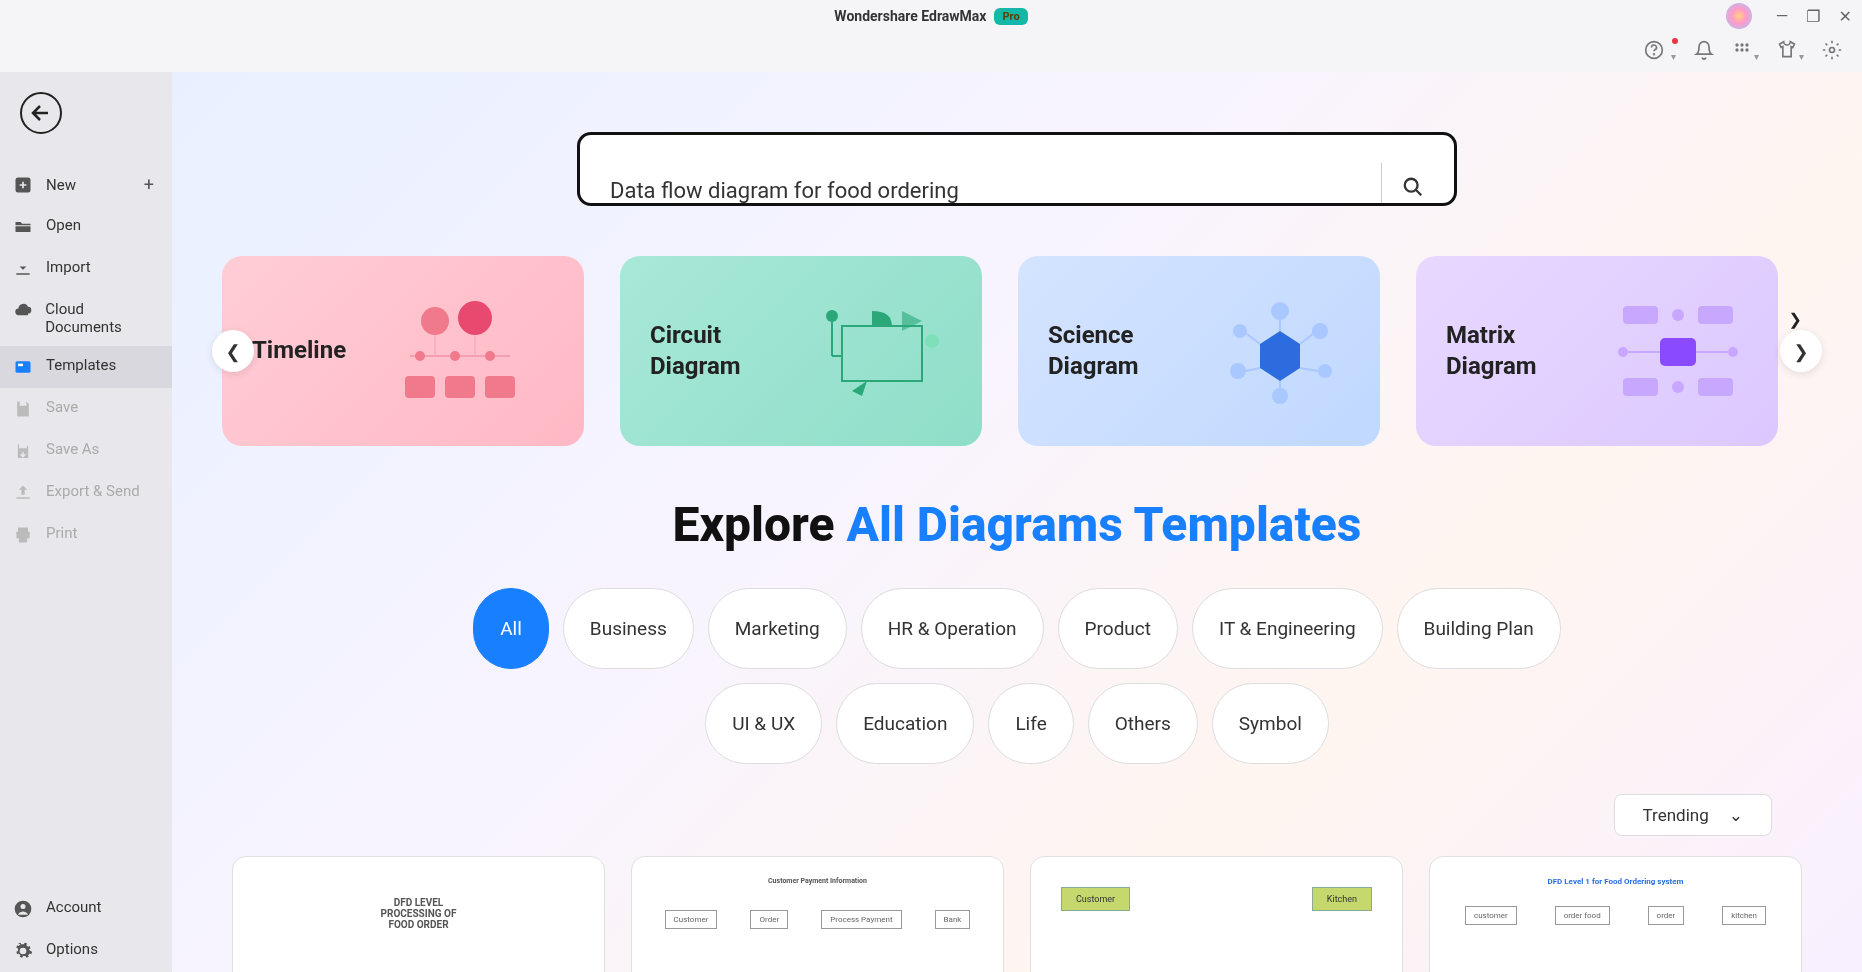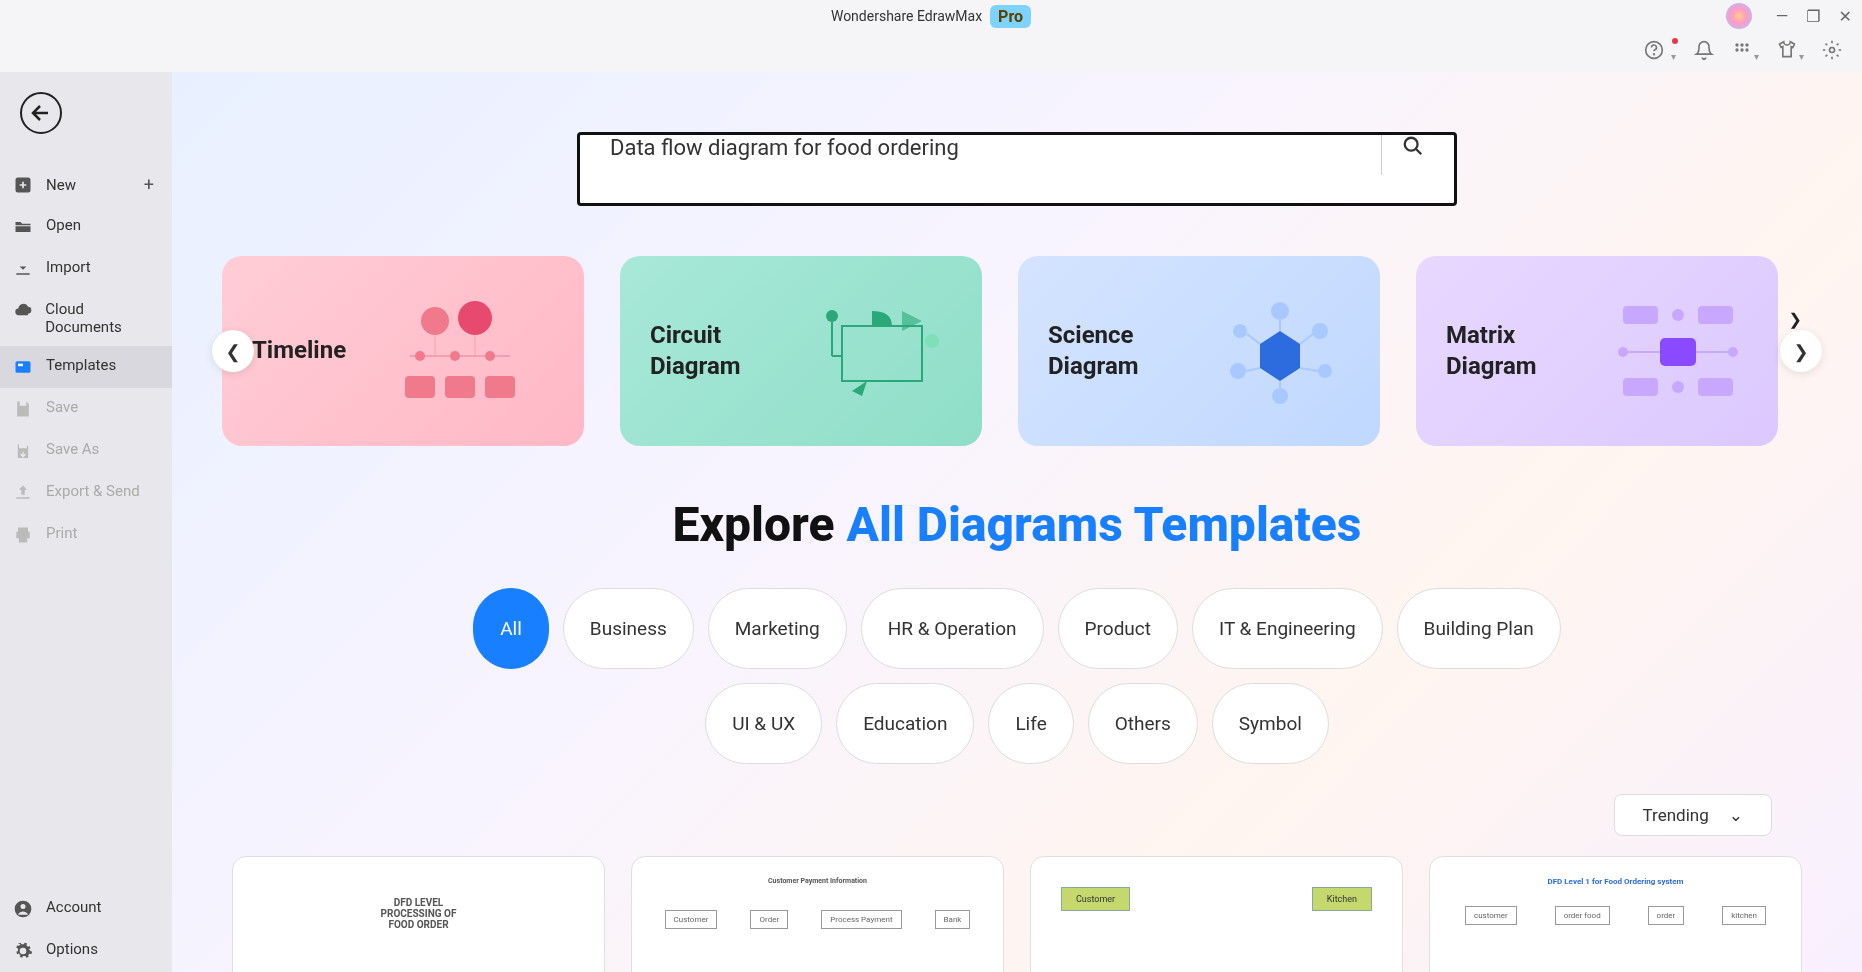--- a/index.html
+++ b/index.html
@@ -1,20 +1,20 @@
 <!DOCTYPE html>
 <html><head>
 <meta charset="utf-8">
 <style>
 * { margin: 0; padding: 0; box-sizing: border-box; font-family: -apple-system, BlinkMacSystemFont, "Segoe UI", Roboto, sans-serif; }
 body { background: #f0f0f2; width: 1862px; height: 972px; overflow: hidden; }
 
 .titlebar { height: 32px; display: flex; align-items: center; justify-content: center; position: relative; background: #f5f5f7; }
-.titlebar-title { font-size: 14px; color: #333; font-weight: 400; }
-.pro-badge { background: #7dd3fc; color: #5a4200; font-size: 16px; font-weight: 700; padding: 2px 8px; border-radius: 6px; margin-left: 8px; }
+.titlebar-title { font-size: 14px; color: #333; font-weight: 700; }
+.pro-badge { background: #14b8a6; color: #5a4200; font-size: 11px; font-weight: 700; padding: 2px 8px; border-radius: 6px; margin-left: 8px; }
 .window-controls { position: absolute; right: 10px; top: 0; display: flex; gap: 18px; align-items: center; height: 32px; }
 .window-controls span { color: #666; font-size: 16px; }
 .avatar-tb { position: absolute; right: 110px; top: 3px; width: 26px; height: 26px; border-radius: 50%; background: radial-gradient(circle, #ffd280 0%, #ff9ac8 40%, #a2c8ff 100%); }
 
 .toolbar-top { height: 40px; display: flex; align-items: center; justify-content: flex-end; padding-right: 20px; gap: 18px; background: #f5f5f7; }
 .toolbar-top .ticon { color: #777; font-size: 18px; position: relative; }
 .toolbar-top .caret { font-size: 10px; margin-left: 2px; color: #999; }
 .notif-dot { position: absolute; top: -2px; right: -2px; width: 6px; height: 6px; background: #e63946; border-radius: 50%; }
 
 .app-body { display: flex; height: calc(100% - 72px); }
@@ -28,21 +28,21 @@
 .side-item.disabled { color: #aaa; }
 .side-item.disabled .sicon { color: #bbb; }
 .side-new { justify-content: space-between; }
 .side-new .left { display: flex; align-items: center; gap: 12px; }
 .side-new .plus { color: #555; font-size: 18px; padding-right: 6px; }
 .sidebar-spacer { flex: 1; }
 
 .main { flex: 1; background: linear-gradient(135deg, #e8f0ff 0%, #f8f4ff 40%, #fff5f0 70%, #f8f0ff 100%); position: relative; padding: 60px 50px 0 50px; overflow: hidden; }
 
 .search-wrap { display: flex; justify-content: center; margin-bottom: 50px; }
-.search-box { width: 880px; height: 74px; border: 3px solid #111; border-radius: 4px; background: #fff; display: flex; align-items: flex-start; padding: 0 30px; }
+.search-box { width: 880px; height: 74px; border: 3px solid #111; border-radius: 14px; background: #fff; display: flex; align-items: flex-end; padding: 0 30px; }
 .search-input { flex: 1; border: none; outline: none; font-size: 22px; color: #333; background: transparent; }
 .search-divider { width: 1px; height: 40px; background: #ccc; margin: 0 20px; }
 .search-icon { font-size: 20px; color: #333; font-weight: bold; }
 
 .collections-link { position: absolute; right: 60px; top: 235px; font-size: 20px; color: #222; display: flex; align-items: center; gap: 10px; }
 .collections-link .chev { font-size: 16px; }
 
 .category-row { display: flex; align-items: center; gap: 20px; position: relative; margin-bottom: 50px; }
 .cat-nav { width: 42px; height: 42px; border-radius: 50%; background: #fff; box-shadow: 0 2px 8px rgba(0,0,0,0.1); display: flex; align-items: center; justify-content: center; font-size: 18px; color: #333; position: absolute; z-index: 2; }
 .cat-nav.left { left: -10px; }

